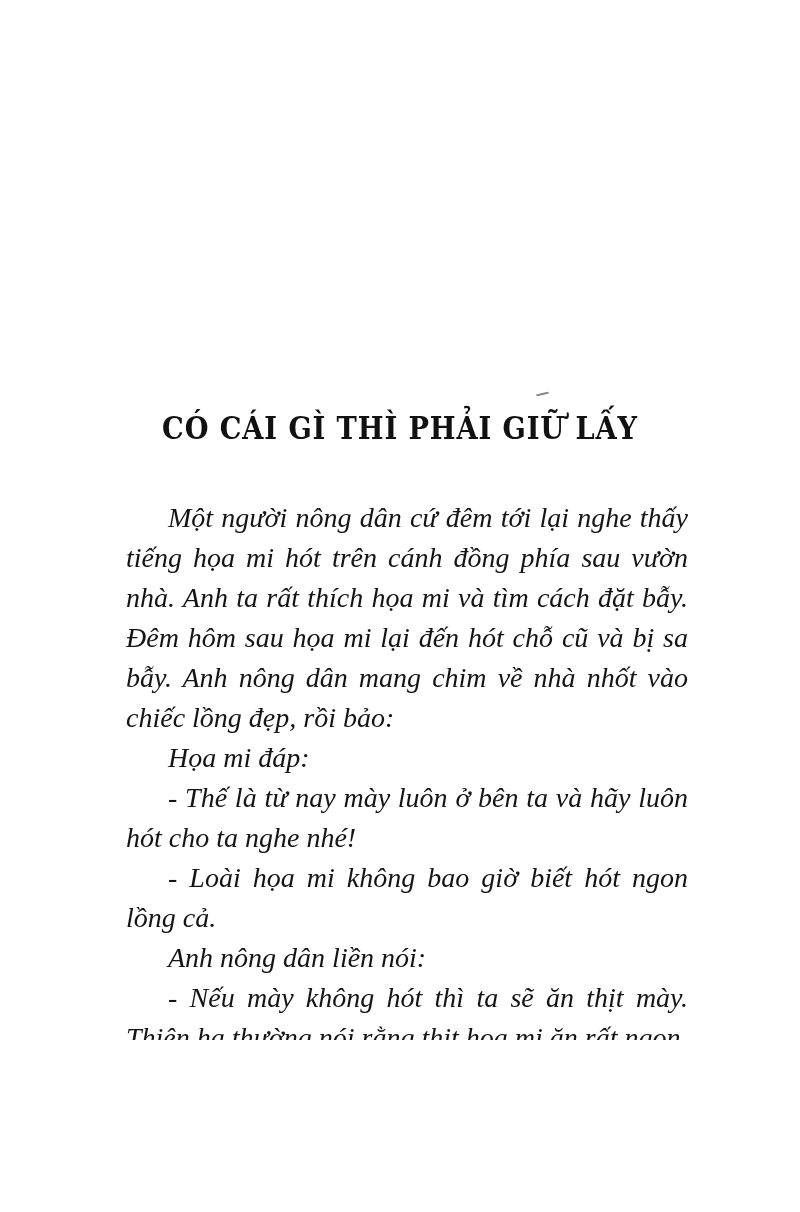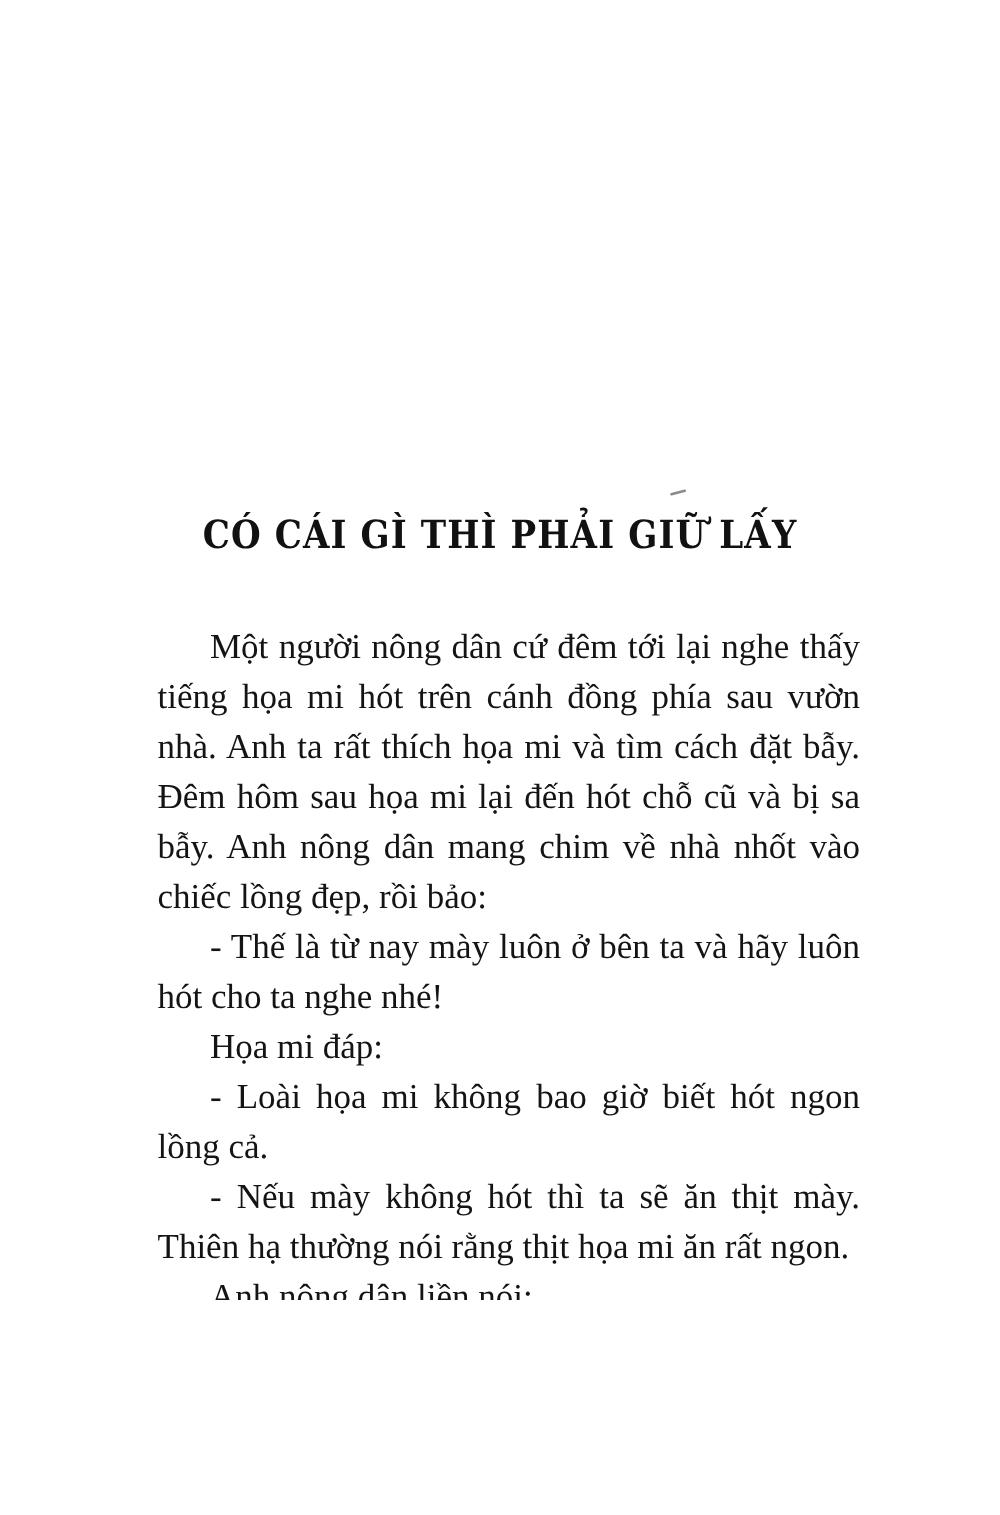--- a/index.html
+++ b/index.html
@@ -51,20 +51,21 @@
     left: 126px;
     width: 562px;
     font-size: 28px;
     line-height: 40px;
     text-align: justify;
     color: #141414;
   }
   .story-body p {
     margin: 0;
     text-indent: 42px;
+    font-style: italic;
   }
   .page-number {
     position: absolute;
     top: 1112px;
     left: 0;
     width: 100%;
     text-align: center;
     font-size: 23px;
     letter-spacing: 2px;
     color: #1a1a1a;
@@ -74,22 +75,22 @@
 <body>
 
 <div class="book-page">
 
   <span class="scan-speck"></span>
 
   <h1 class="story-title">CÓ CÁI GÌ THÌ PHẢI GIỮ LẤY</h1>
 
   <div class="story-body">
     <p>Một người nông dân cứ đêm tới lại nghe thấy tiếng họa mi hót trên cánh đồng phía sau vườn nhà. Anh ta rất thích họa mi và tìm cách đặt bẫy. Đêm hôm sau họa mi lại đến hót chỗ cũ và bị sa bẫy. Anh nông dân mang chim về nhà nhốt vào chiếc lồng đẹp, rồi bảo:</p>
+    <p>Họa mi đáp:</p>
     <p>- Thế là từ nay mày luôn ở bên ta và hãy luôn hót cho ta nghe nhé!</p>
-    <p>Họa mi đáp:</p>
     <p>- Loài họa mi không bao giờ biết hót ngon lồng cả.</p>
+    <p>Anh nông dân liền nói:</p>
     <p>- Nếu mày không hót thì ta sẽ ăn thịt mày. Thiên hạ thường nói rằng thịt họa mi ăn rất ngon.</p>
-    <p>Anh nông dân liền nói:</p>
   </div>
 
   <div class="page-number">- 5 -</div>
 
 </div>
 
 </body></html>

